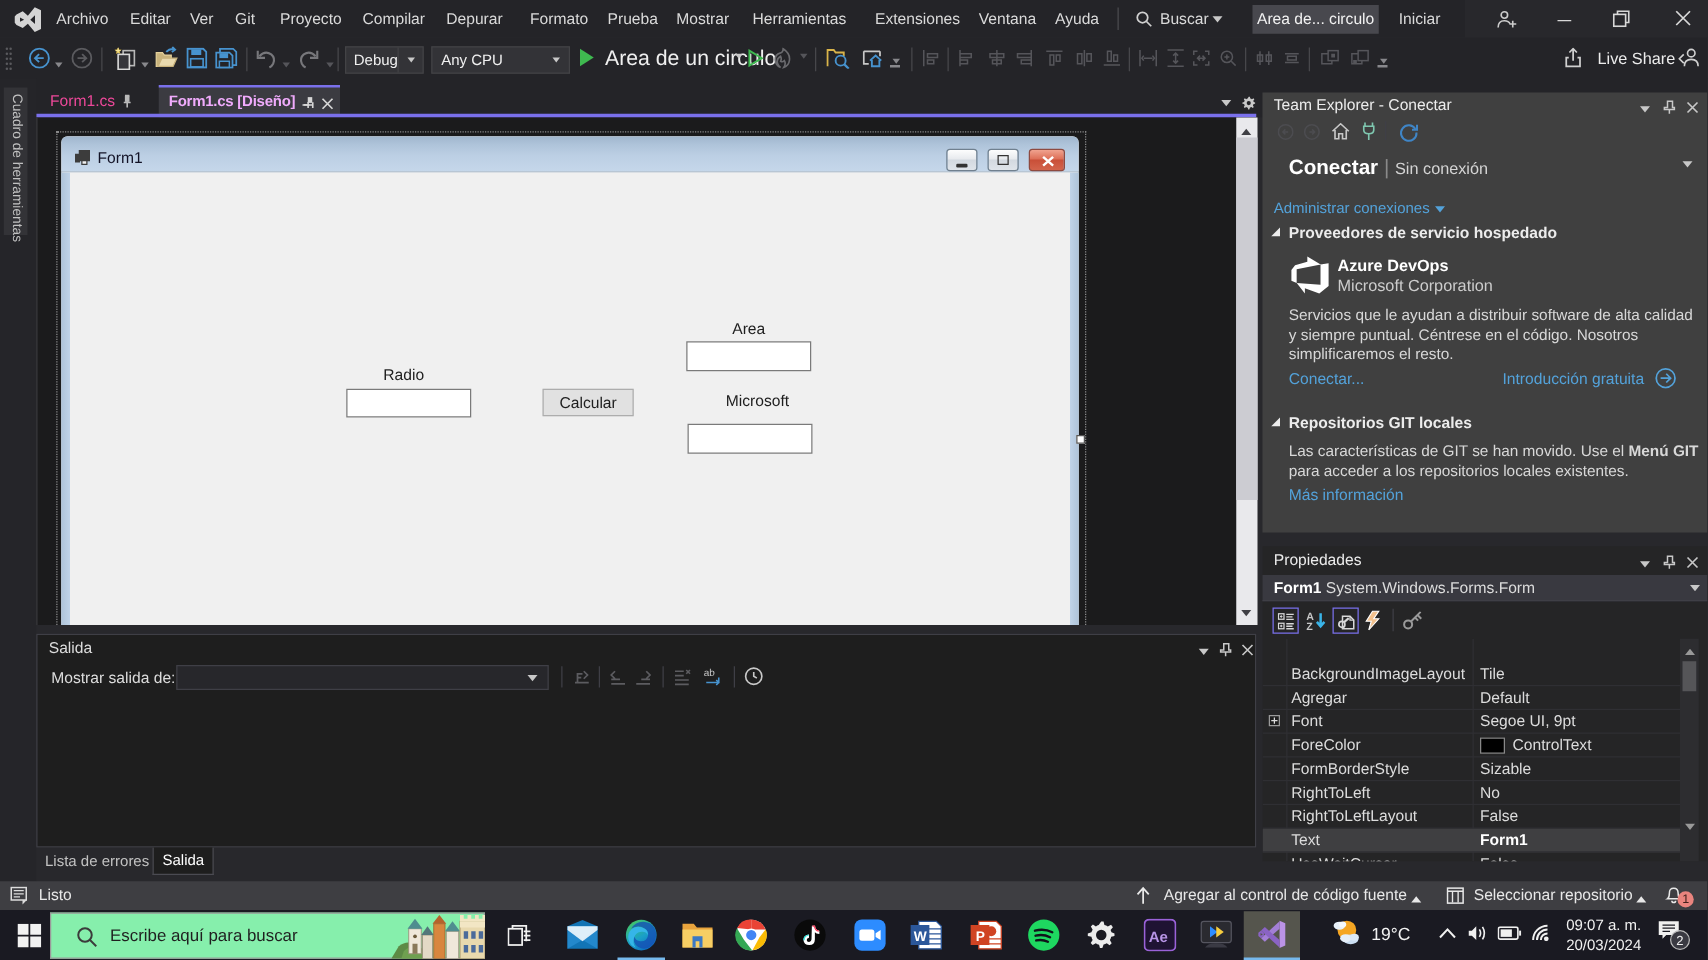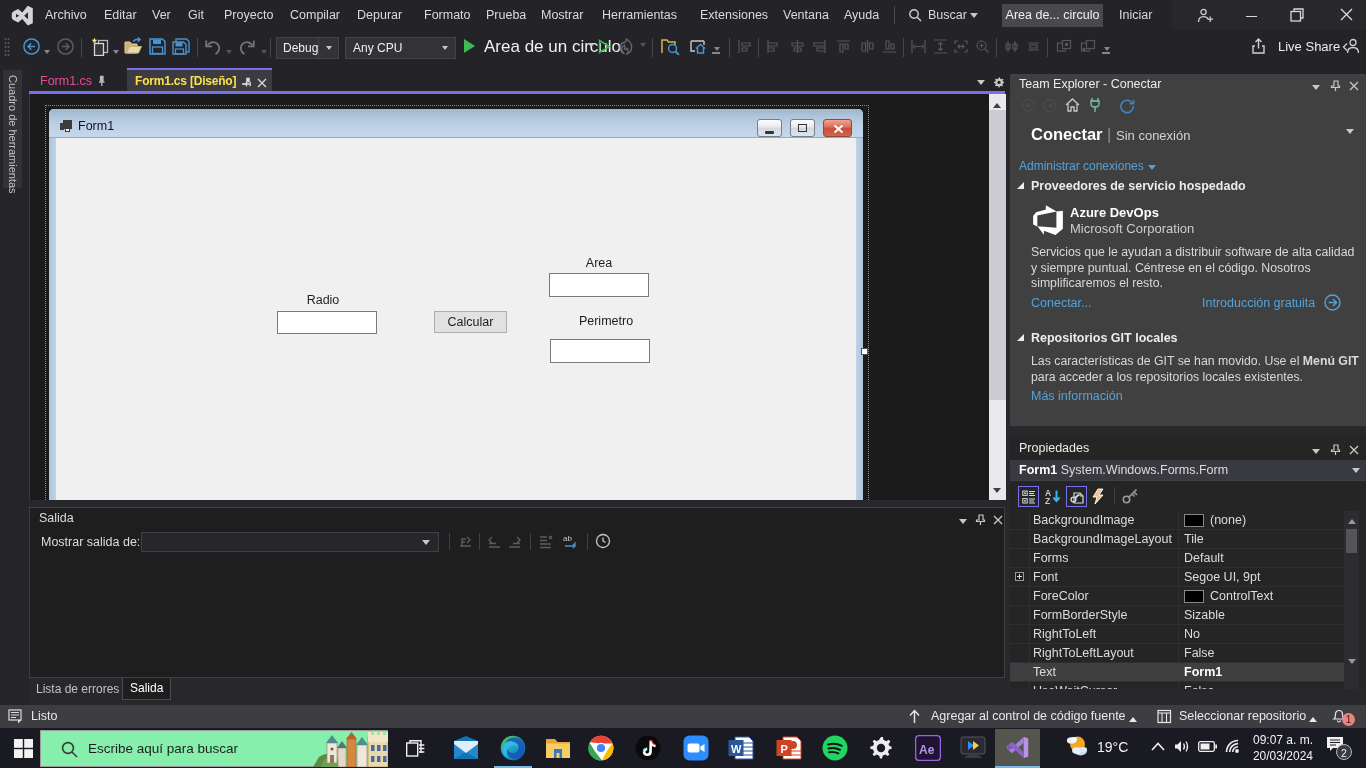--- a/index.html
+++ b/index.html
@@ -244,21 +244,21 @@
   </div>
   <div id="tabstrip">
     <div class="abs" style="left:30px;top:7px;width:97px;height:22px;color:#ec4899;font-size:12.5px;line-height:22px">
       <span style="padding-left:10px">Form1.cs</span>
       <svg class="abs" style="left:66px;top:5px" width="11" height="12" viewBox="0 0 11 12">
         <path d="M4 1.5 L7.5 1.5 M5.75 1.5 L5.75 7 M3 7 L8.5 7 M5.75 7 L5.75 11" stroke="#b9b9b9" stroke-width="1.3" fill="none"></path>
         <rect x="3.9" y="1.5" width="3.7" height="5" fill="#b9b9b9"></rect>
       </svg>
     </div>
     <div class="abs" style="left:127px;top:5px;width:145px;height:26px;background:#3b3b41;border-top:2.5px solid #7a70eb">
-      <span style="position:absolute;left:8px;top:4px;color:#fde047;font-size:12px;font-weight:bold;letter-spacing:-0.2px">Form1.cs [Diseño]</span>
+      <span style="position:absolute;left:8px;top:4px;color:#f0abfc;font-size:12px;font-weight:bold;letter-spacing:-0.2px">Form1.cs [Diseño]</span>
       <svg class="abs" style="left:114px;top:7px" width="12" height="12" viewBox="0 0 12 12">
         <path d="M4.5 1.5 L4.5 7 M10 1.5 L10 7 M1 6 L7.2 6 M4.5 6 L1 6 M0.5 6 L4.5 6" stroke="#d6d6d6" stroke-width="0" fill="none"></path>
         <rect x="4.7" y="1.2" width="4.6" height="3.6" fill="#d6d6d6" transform="rotate(90 7 3)"></rect>
         <path d="M7 6.8 L7 11.2 M4.7 6.8 L9.3 6.8" stroke="#d6d6d6" stroke-width="1.3" transform="rotate(90 7 7) translate(0,-2)"></path>
         <path d="M2 6.9 L6.5 6.9" stroke="#d6d6d6" stroke-width="1.3" transform="rotate(0)"></path>
         <path d="M1 7 L5.5 7 M5.5 4.6 L5.5 9.4" stroke="#d6d6d6" stroke-width="1.3"></path>
       </svg>
       <svg class="abs" style="left:130px;top:8px" width="10" height="10" viewBox="0 0 10 10">
         <path d="M1 1 L9 9 M9 1 L1 9" stroke="#d6d6d6" stroke-width="1.4"></path>
       </svg>
@@ -303,21 +303,21 @@
         <svg class="abs" style="left:9px;top:4px" width="11" height="10" viewBox="0 0 11 10">
           <path d="M1.5 1.5 L9.5 8.5 M9.5 1.5 L1.5 8.5" stroke="#fff" stroke-width="2"></path>
         </svg>
       </div>
 
       <div class="abs" style="left:500px;top:147px;width:100px;text-align:center;font-size:12.5px;color:#1e1e1e">Area</div>
       <div class="abs" style="left:500px;top:164px;width:100px;height:24px;background:#fff;border:1px solid #7a7a7a"></div>
       <div class="abs" style="left:224px;top:184px;width:100px;text-align:center;font-size:12.5px;color:#1e1e1e">Radio</div>
       <div class="abs" style="left:228px;top:202px;width:100px;height:23px;background:#fff;border:1px solid #7a7a7a"></div>
       <div class="abs" style="left:385px;top:202px;width:73px;height:22px;background:#e1e1e1;border:1px solid #adadad;text-align:center;font-size:12.5px;color:#1e1e1e;line-height:21px">Calcular</div>
-      <div class="abs" style="left:507px;top:205px;width:100px;text-align:center;font-size:12.5px;color:#1e1e1e">Perimetro</div>
+      <div class="abs" style="left:507px;top:205px;width:100px;text-align:center;font-size:12.5px;color:#1e1e1e">Microsoft</div>
       <div class="abs" style="left:501px;top:230px;width:100px;height:24px;background:#fff;border:1px solid #7a7a7a"></div>
     </div>
 
     <div class="abs" style="left:831px;top:254px;width:7px;height:7px;background:#fff;border:1px solid #555"></div>
 
     <div class="abs" style="left:959px;top:0;width:17px;height:406px;background:#e9e9ec">
       <div class="abs" style="left:0;top:16px;width:17px;height:290px;background:#ccccd2"></div>
       <div class="abs" style="left:4px;top:5px;width:0;height:0;border:4.5px solid transparent;border-bottom:5.5px solid #404045"></div>
       <div class="abs" style="left:4px;top:394px;width:0;height:0;border:4.5px solid transparent;border-top:5.5px solid #404045"></div>
     </div>
@@ -470,30 +470,26 @@
     <div class="abs" style="left:110px;top:49px;width:21px;height:21px">
       <svg class="abs" style="left:2px;top:3px" width="17" height="15" viewBox="0 0 17 15">
         <circle cx="4.5" cy="10.5" r="3.2" fill="none" stroke="#9a9a9a" stroke-width="1.6"></circle>
         <path d="M7 8 L14.5 0.5 M12 3 L15 6 M10 5 L12.5 7.5" stroke="#9a9a9a" stroke-width="1.6" fill="none"></path>
       </svg>
     </div>
 
     <div class="abs" style="left:0;top:74px;width:334px;height:178px;overflow:hidden;font-size:12.5px;color:#dcdcdc">
       <div class="abs" style="left:19px;top:0;width:1px;height:178px;background:#2f2f33"></div>
       <div class="abs" style="left:168px;top:0;width:1px;height:178px;background:#2f2f33"></div>
-      <div class="prow" style="top:0">
-          <span class="pn">BackgroundImage</span>
-          <span class="pv"><span class="swatch"></span><span style="margin-left:26px">(none)</span></span>
-        </div>
       <div class="prow" style="top:19px">
           <span class="pn">BackgroundImageLayout</span>
           <span class="pv">Tile</span>
         </div>
       <div class="prow" style="top:38px">
-          <span class="pn">Forms</span>
+          <span class="pn">Agregar</span>
           <span class="pv">Default</span>
         </div>
       <div class="prow" style="top:57px">
           <span class="pn">Font</span>
           <span class="pv">Segoe UI, 9pt</span>
         <div class="abs" style="left:5px;top:4px;width:9px;height:9px;border:1px solid #9a9a9a;background:#1e1e1e">
           <div class="abs" style="left:1px;top:3.2px;width:5px;height:1px;background:#dcdcdc"></div>
           <div class="abs" style="left:3px;top:1.2px;width:1px;height:5px;background:#dcdcdc"></div>
         </div>
       </div>

